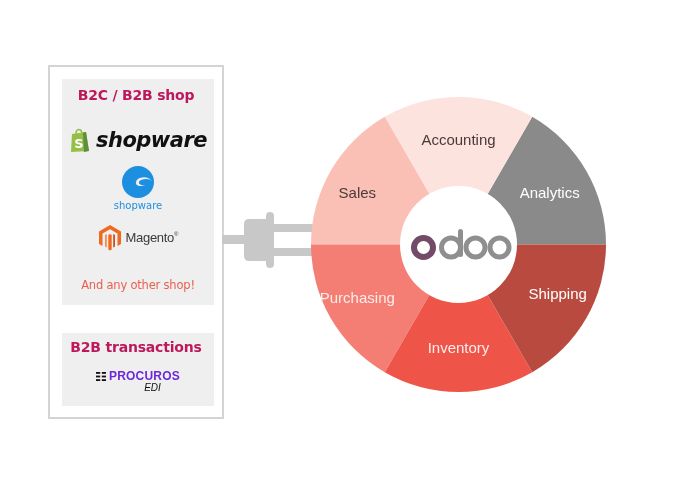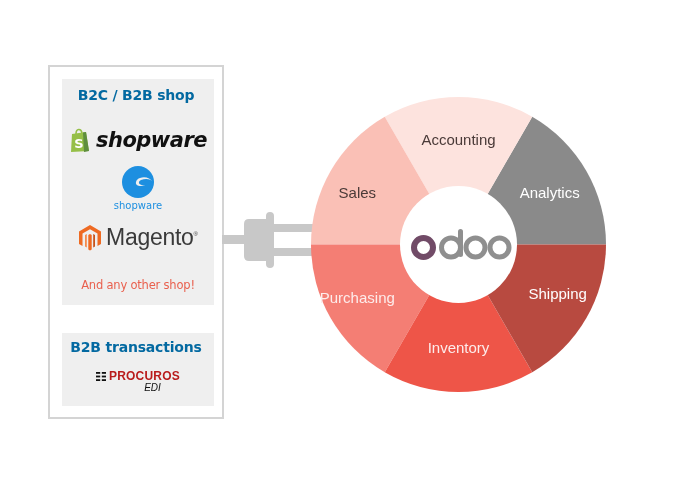--- a/index.html
+++ b/index.html
@@ -11,53 +11,53 @@
     }
     .panel {
       position: absolute; left: 12px; width: 152px; background: #efefef;
     }
     .panel-shops { top: 12px; height: 226px; }
     .panel-b2b { top: 266px; height: 73px; }
 
     .panel-title {
       position: absolute; left: 0; right: 4px; text-align: center;
       font-family: "DejaVu Sans", sans-serif; font-weight: bold; font-size: 14px;
-      color: #0369a1; letter-spacing: -0.2px;
+      color: #be185d; letter-spacing: -0.2px;
     }
     .panel-shops .panel-title { top: 8px; }
     .panel-b2b .panel-title { top: 6px; }
 
     .logo-row { position: absolute; left: 0; right: 0; display: flex; align-items: center; justify-content: center; }
 
     .shopify-row { top: 46px; height: 30px; }
     .shopify-word {
       font-family: "DejaVu Sans", sans-serif; font-weight: bold; font-style: italic;
       font-size: 21px; color: #111111; margin-left: 5px; letter-spacing: -0.5px;
     }
 
     .shopware-row { top: 84px; height: 50px; flex-direction: column; }
     .shopware-word {
       font-family: "DejaVu Sans", sans-serif; font-size: 10px; color: #1d8fe0; margin-top: 1px;
     }
 
     .magento-row { top: 143px; height: 30px; }
     .magento-word {
-      font-family: "Liberation Sans", sans-serif; font-size: 23px; color: #3a3a3a; margin-left: 4px; letter-spacing: -0.3px;
+      font-family: "Liberation Sans", sans-serif; font-size: 13px; color: #3a3a3a; margin-left: 4px; letter-spacing: -0.3px;
     }
     .magento-tm { font-family: "Liberation Sans", sans-serif; font-size: 6px; color: #3a3a3a; align-self: flex-start; margin-top: 9px; }
 
     .any-shop {
       position: absolute; top: 199px; left: 0; right: 0; text-align: center;
       font-family: "DejaVu Sans", sans-serif; font-weight: normal; font-size: 11.5px; color: #e9604e;
       letter-spacing: -0.2px;
     }
 
     .procuros-row { top: 36px; height: 14px; }
     .procuros-word {
-      font-family: "Liberation Sans", sans-serif; font-weight: bold; font-size: 12px; color: #b91c1c; margin-left: 3px; letter-spacing: 0.2px;
+      font-family: "Liberation Sans", sans-serif; font-weight: bold; font-size: 12px; color: #6d28d9; margin-left: 3px; letter-spacing: 0.2px;
     }
     .edi {
       position: absolute; top: 49px; left: 0; right: 0; text-align: center;
       font-family: "Liberation Sans", sans-serif; font-style: italic; font-size: 10px; color: #111111; margin-left: 29px;
     }
 
     .plug { position: absolute; left: 222px; top: 212px; }
     .wheel { position: absolute; left: 0; top: 0; }
     .slice-label {
       font-family: "Liberation Sans", sans-serif; font-size: 15px;

